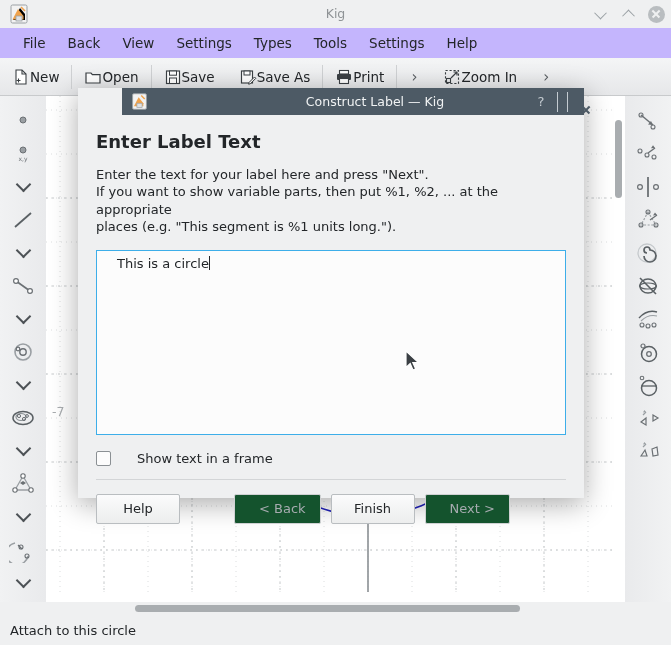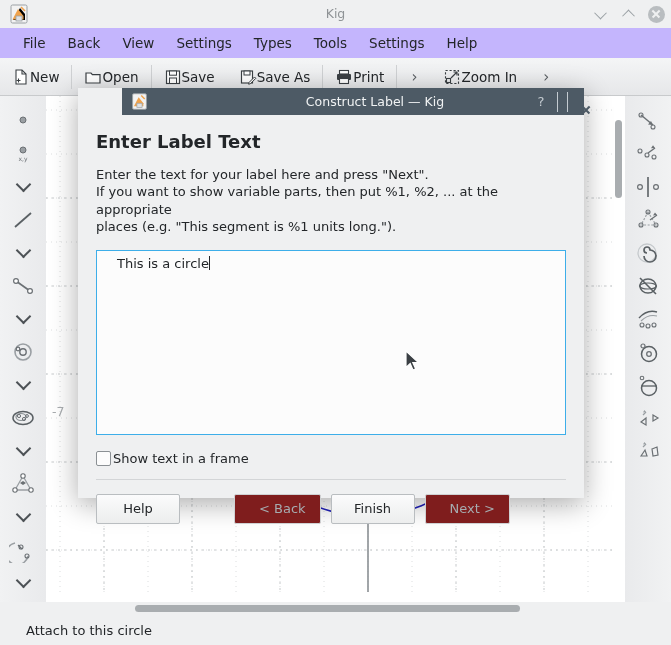--- a/index.html
+++ b/index.html
@@ -119,21 +119,21 @@
   }
   .hscroll {
     position: absolute; left: 135px; top: 605px; width: 385px; height: 7px;
     background: #a9adb0; border-radius: 4px;
   }
 
   
   .statusbar {
     position: absolute; left: 0; top: 616px; width: 671px; height: 29px;
     background: #eff0f1; display: flex; align-items: center;
-    padding-left: 26px; font-size: 13px; color: #232629;
+    padding-left: 10px; font-size: 13px; color: #232629;
   }
 
   
   .dialog {
     position: absolute; left: 78px; top: 88px; width: 506px; height: 410px;
     box-shadow: 0 6px 26px rgba(0,0,0,0.33);
     background: #eff0f1;
   }
   .dlg-title {
     position: relative; height: 27px; background: #4d5a65;
@@ -178,21 +178,21 @@
     background: #fcfcfc; border: 1px solid #3daee9;
     padding: 5px 20px; font-size: 13px; color: #232629;
     position: relative;
   }
   .caret {
     display: inline-block; width: 1px; height: 14px;
     background: #232629; vertical-align: -2px; margin-left: 0px;
   }
 
   .checkrow {
-    margin-top: 16px; display: flex; align-items: center; gap: 2px;
+    margin-top: 16px; display: flex; align-items: center; gap: 26px;
     font-size: 13px; color: #232629;
   }
   .checkbox {
     width: 15px; height: 15px; border: 1.4px solid #8b9094;
     background: #fcfcfc; border-radius: 2px;
   }
 
   .hr { margin-top: 13px; width: 470px; height: 1px; background: #d3d5d7; }
 
   .btnrow {
@@ -200,21 +200,21 @@
     width: 470px;
   }
   .btn {
     height: 30px; min-width: 84px; padding: 0 14px;
     background: linear-gradient(#fbfbfc,#eceded);
     border: 1px solid #b9bdc0; border-radius: 2px;
     font-size: 13px; color: #232629;
     display:flex; align-items:center; justify-content:center;
   }
   .btn.disabled {
-    color: #a6abaf; background: #7f1d1d; border-color: #cfd1d3; padding-left: 24px;
+    color: #a6abaf; background: #14532d; border-color: #cfd1d3; padding-left: 24px;
   }
   .btn.spacer-left { margin-left: 44px; }
 
   
   .cursor { position: absolute; left: 404px; top: 350px; width: 20px; height: 24px; }
 </style>
 </head>
 <body>
 
 <div id="app">

